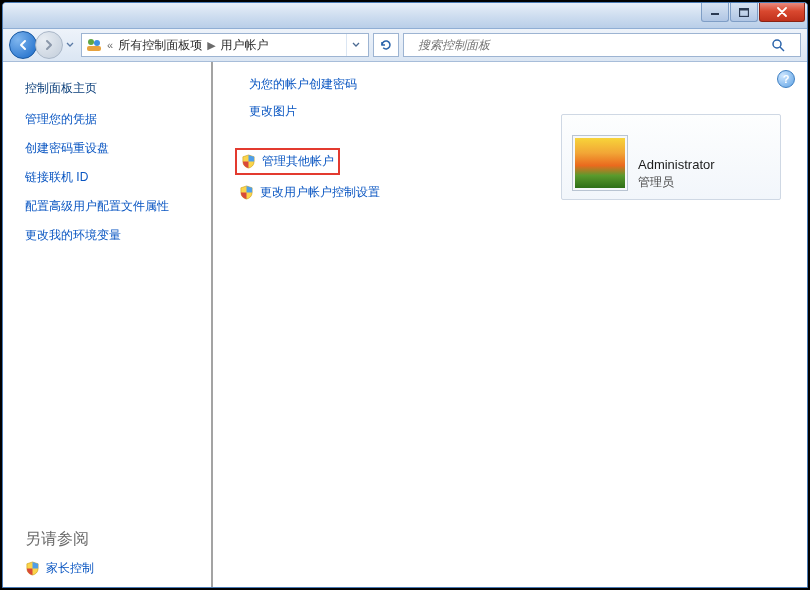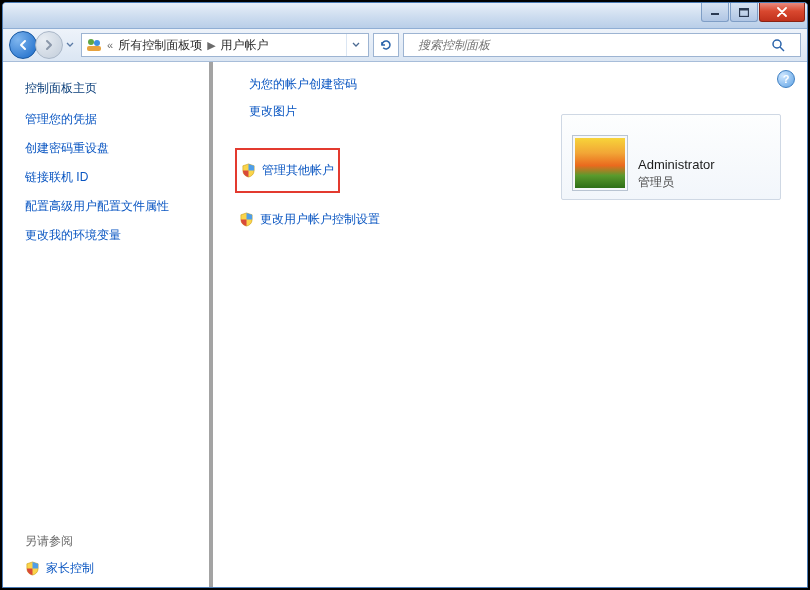--- a/index.html
+++ b/index.html
@@ -143,42 +143,42 @@
   }
   
   .content {
     flex: 1;
     display: flex;
     background: #fff;
     overflow: hidden;
   }
   .sidebar {
     width: 210px;
-    border-right: 4px solid #a3a3a3;
+    border-right: 2px solid #a3a3a3;
     padding: 18px 14px 10px 22px;
     display: flex;
     flex-direction: column;
     background: #fff;
     justify-content: center;
   }
   .sidebar-title {
     color: #0a3e7a;
     font-size: 12px;
     margin-bottom: 14px;
   }
   .sidebar-link {
     color: #0a56c2;
     font-size: 12px;
     margin-bottom: 12px;
     cursor: pointer;
   }
   .sidebar-spacer { flex: 1; }
   .seealso {
     color: #6b6b6b;
-    font-size: 12px;
+    font-size: 16px;
     margin-bottom: 10px;
   }
   .parental {
     display: flex;
     align-items: center;
     gap: 6px;
     color: #0a56c2;
     font-size: 12px;
   }
   .main {
@@ -213,21 +213,21 @@
   }
   .action-block2 {
     margin-top: 28px;
     margin-left: 0;
   }
   .shielded {
     display: flex;
     align-items: center;
     gap: 6px;
     margin-bottom: 10px;
-    padding: 12px 4px;
+    padding: 3px 4px;
   }
   .shielded .lnk {
     color: #0a56c2;
     font-size: 12px;
     cursor: pointer;
   }
   .highlight-box {
     border: 2px solid #e33a2f;
     display: inline-flex;
   }

